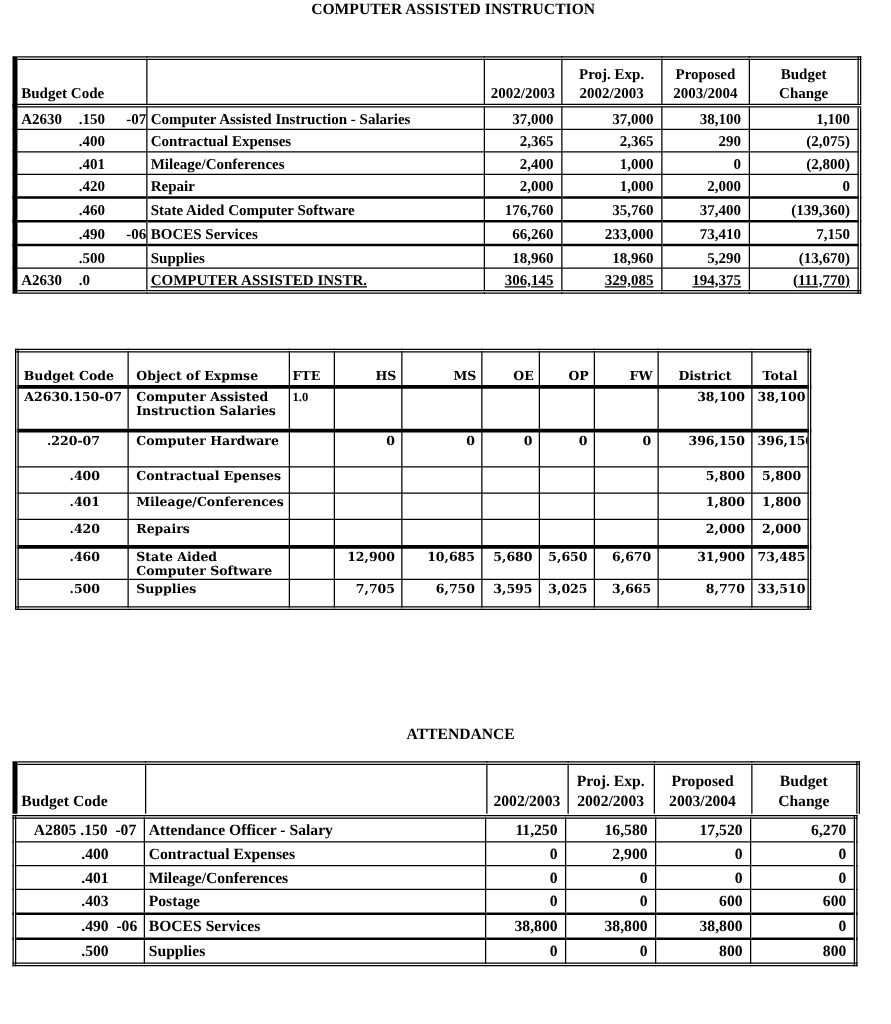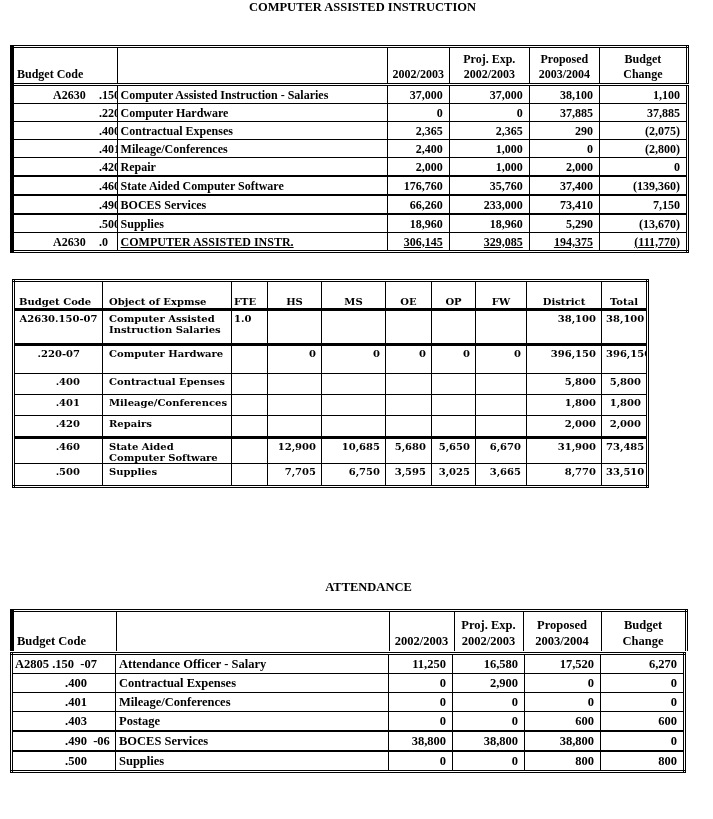--- a/index.html
+++ b/index.html
@@ -16,31 +16,31 @@
   #t1 thead tr { border-bottom:3px double #000; }
   #t1 tbody td { height:17px; line-height:16px; border-right:1px solid #000; border-bottom:1px solid #000; text-align:right; padding-right:6px; }
   #t1 tbody td.code { text-align:left; padding-left:3px; }
   #t1 tbody td.desc { text-align:left; padding-left:3px; }
   #t1 tbody tr.thick td { border-bottom:2px solid #000; }
   #t1 tbody tr:last-child td { border-bottom:none;text-decoration:underline; }
   #t1 td:last-child { border-right:none; }
 
   
   #t2 { left:12px; top:279px; width:634px; border:3px double #000; font-family:"DejaVu Serif", serif; font-size:10px; }
-  #t2 thead td { height:26px; vertical-align:bottom; border-right:1px solid #000; text-align:center; padding-bottom:0; line-height:12px; }
+  #t2 thead td { height:26px; vertical-align:bottom; border-right:1px solid #000; text-align:right; padding-bottom:0; line-height:12px; }
   #t2 thead td.bc { text-align:left; padding-left:4px; }
   #t2 thead td.obj { text-align:left; padding-left:6px; }
   #t2 thead td.fte { text-align:left; padding-left:2px; }
   #t2 thead td.dist, #t2 thead td.tot { text-align:center; }
   #t2 thead tr { border-bottom:3px solid #000; }
   #t2 tbody td { vertical-align:top; border-right:1px solid #000; border-bottom:1px solid #000; text-align:right; padding-right:5px; line-height:11px; padding-top:2px; }
   #t2 tbody td.code { text-align:right; padding-right:22px; }
   #t2 tbody td.code.first { text-align:center; padding-right:4px; }
   #t2 tbody td.obj { text-align:left; padding-left:6px; white-space:normal; }
-  #t2 tbody td.fte { text-align:left; padding-left:2px; }
+  #t2 tbody td.fte { text-align:left; padding-left:2px;font-family:Liberation Serif, serif; }
   #t2 tbody tr.r-sal td { height:30px; }
   #t2 tbody tr.r-sal { border-bottom:3px solid #000; }
   #t2 tbody tr.r-hw td { height:25px; }
   #t2 tbody tr.r-std td { height:18px; }
   #t2 tbody tr.r-rep { border-bottom:3px solid #000; }
   #t2 tbody tr.r-sw td { height:21px; }
   #t2 tbody tr.r-sup td { height:19px; border-bottom:none; }
   #t2 td:last-child { border-right:none; }
 
   
@@ -48,21 +48,21 @@
   #t3h td { height:37px; vertical-align:bottom; line-height:16px; padding-bottom:2px; border-right:1px solid #000; text-align:center; }
   #t3h td.bc { text-align:left; padding-left:3px; }
   #t3h td:last-child { border-right:none; }
   #t3 { left:10px; top:652px; width:676px; border:3px double #000; font-size:12.5px; }
   #t3 td { height:18px; line-height:17px; border-right:1px solid #000; border-bottom:1px solid #000; text-align:right; padding-right:6px; }
   #t3 td.code { text-align:left; padding-left:2px; }
   #t3 td.desc { text-align:left; padding-left:3px; }
   #t3 tr.thick td { border-bottom:2px solid #000; }
   #t3 tr:last-child td { border-bottom:none; }
   #t3 td:last-child { border-right:none; }
-  .c1 { display:inline-block; width:46px;margin-left:36px; }
+  .c1 { display:inline-block; width:46px; }
   .c2 { display:inline-block; width:38px; }
   .c3 { display:inline-block; }
 </style>
 </head>
 <body>
 
 <div class="title" style="top:0px;">COMPUTER ASSISTED INSTRUCTION</div>
 
 <table id="t1">
   <colgroup>
@@ -84,28 +84,20 @@
     </tr>
   </thead>
   <tbody>
     <tr>
       <td class="code"><span class="c1">A2630</span><span class="c2">.150</span><span class="c3">-07</span></td>
       <td class="desc">Computer Assisted Instruction - Salaries</td>
       <td>37,000</td>
       <td>37,000</td>
       <td>38,100</td>
       <td>1,100</td>
-    </tr>
-    <tr>
-      <td class="code"><span class="c1"></span><span class="c2">.220</span><span class="c3"></span></td>
-      <td class="desc">Computer Hardware</td>
-      <td>0</td>
-      <td>0</td>
-      <td>37,885</td>
-      <td>37,885</td>
     </tr>
     <tr>
       <td class="code"><span class="c1"></span><span class="c2">.400</span><span class="c3"></span></td>
       <td class="desc">Contractual Expenses</td>
       <td>2,365</td>
       <td>2,365</td>
       <td>290</td>
       <td>(2,075)</td>
     </tr>
     <tr>
@@ -301,21 +293,21 @@
   <colgroup>
     <col style="width:104px">
       <col style="width:273px">
       <col style="width:64px">
       <col style="width:72px">
       <col style="width:76px">
       <col style="width:84px">
   </colgroup>
   <tbody>
       <tr>
-    <td class="code" style="white-space:pre;">A2805 .150  -07</td>
+    <td class="code" style="white-space:pre;text-align:right;">A2805 .150  -07</td>
     <td class="desc">Attendance Officer - Salary</td>
     <td>11,250</td>
     <td>16,580</td>
     <td>17,520</td>
     <td>6,270</td>
   </tr>
   <tr>
     <td class="code" style="white-space:pre; padding-left:52px;">.400</td>
     <td class="desc">Contractual Expenses</td>
     <td>0</td>

